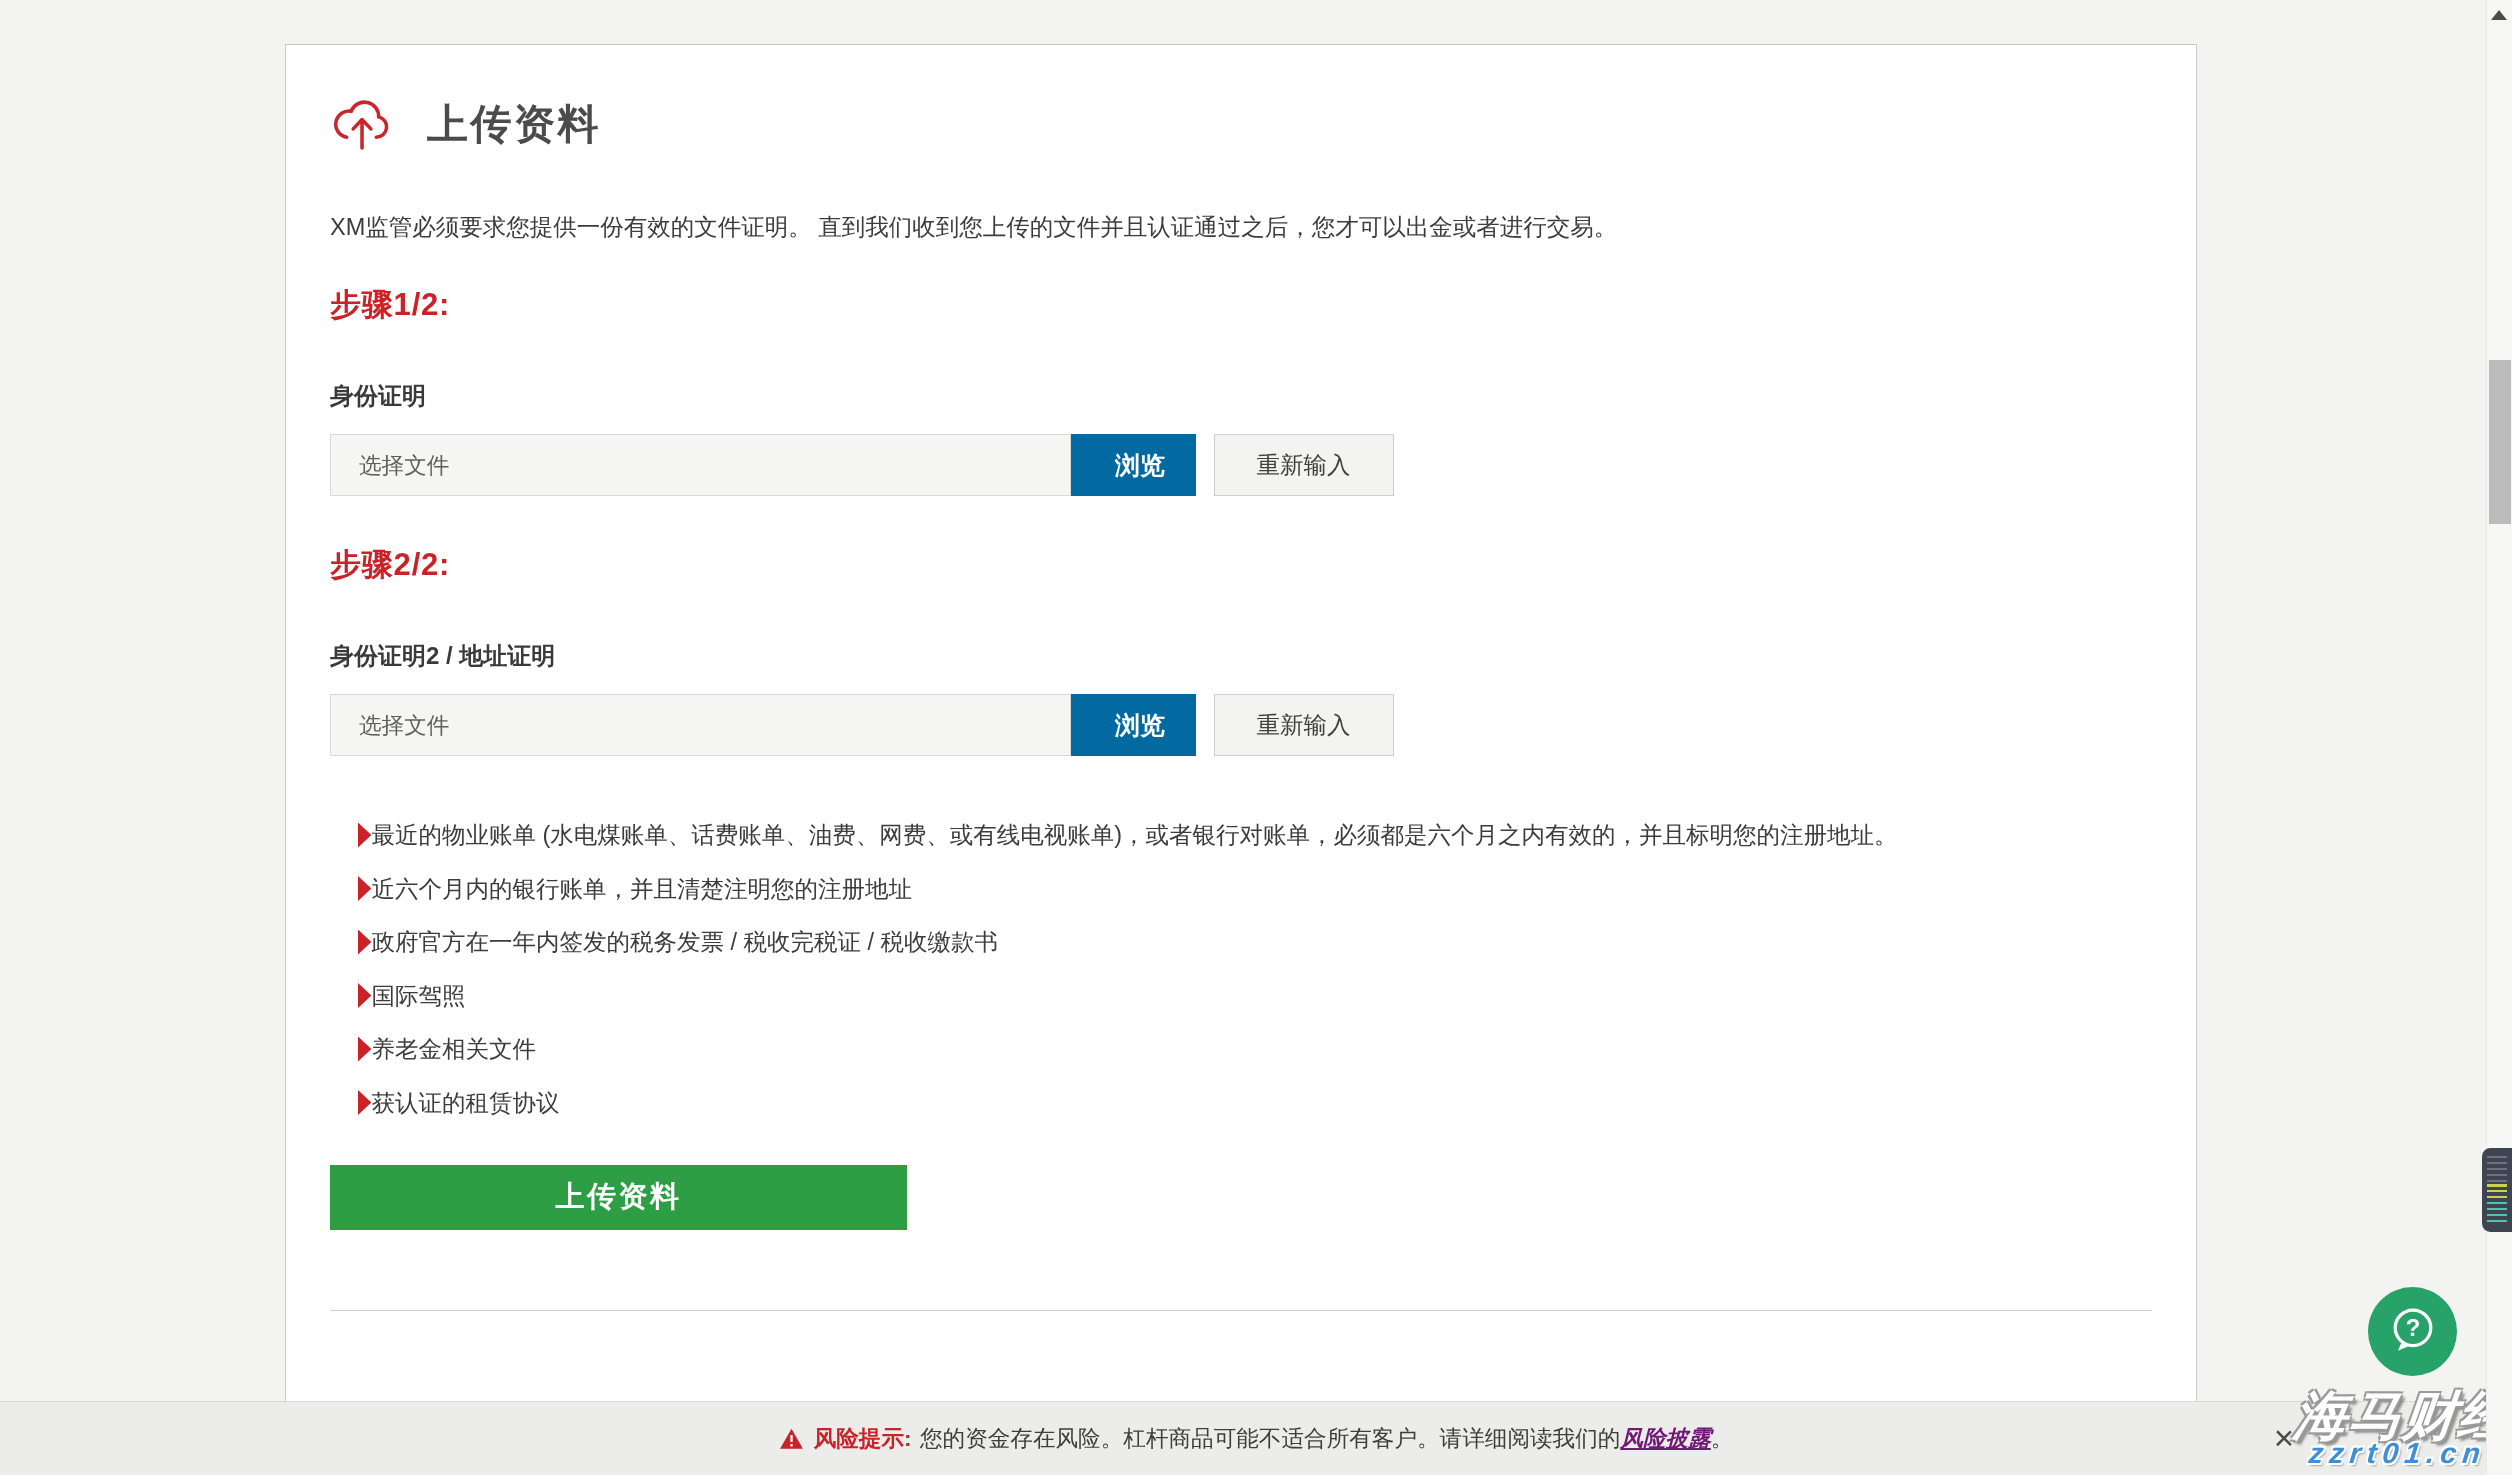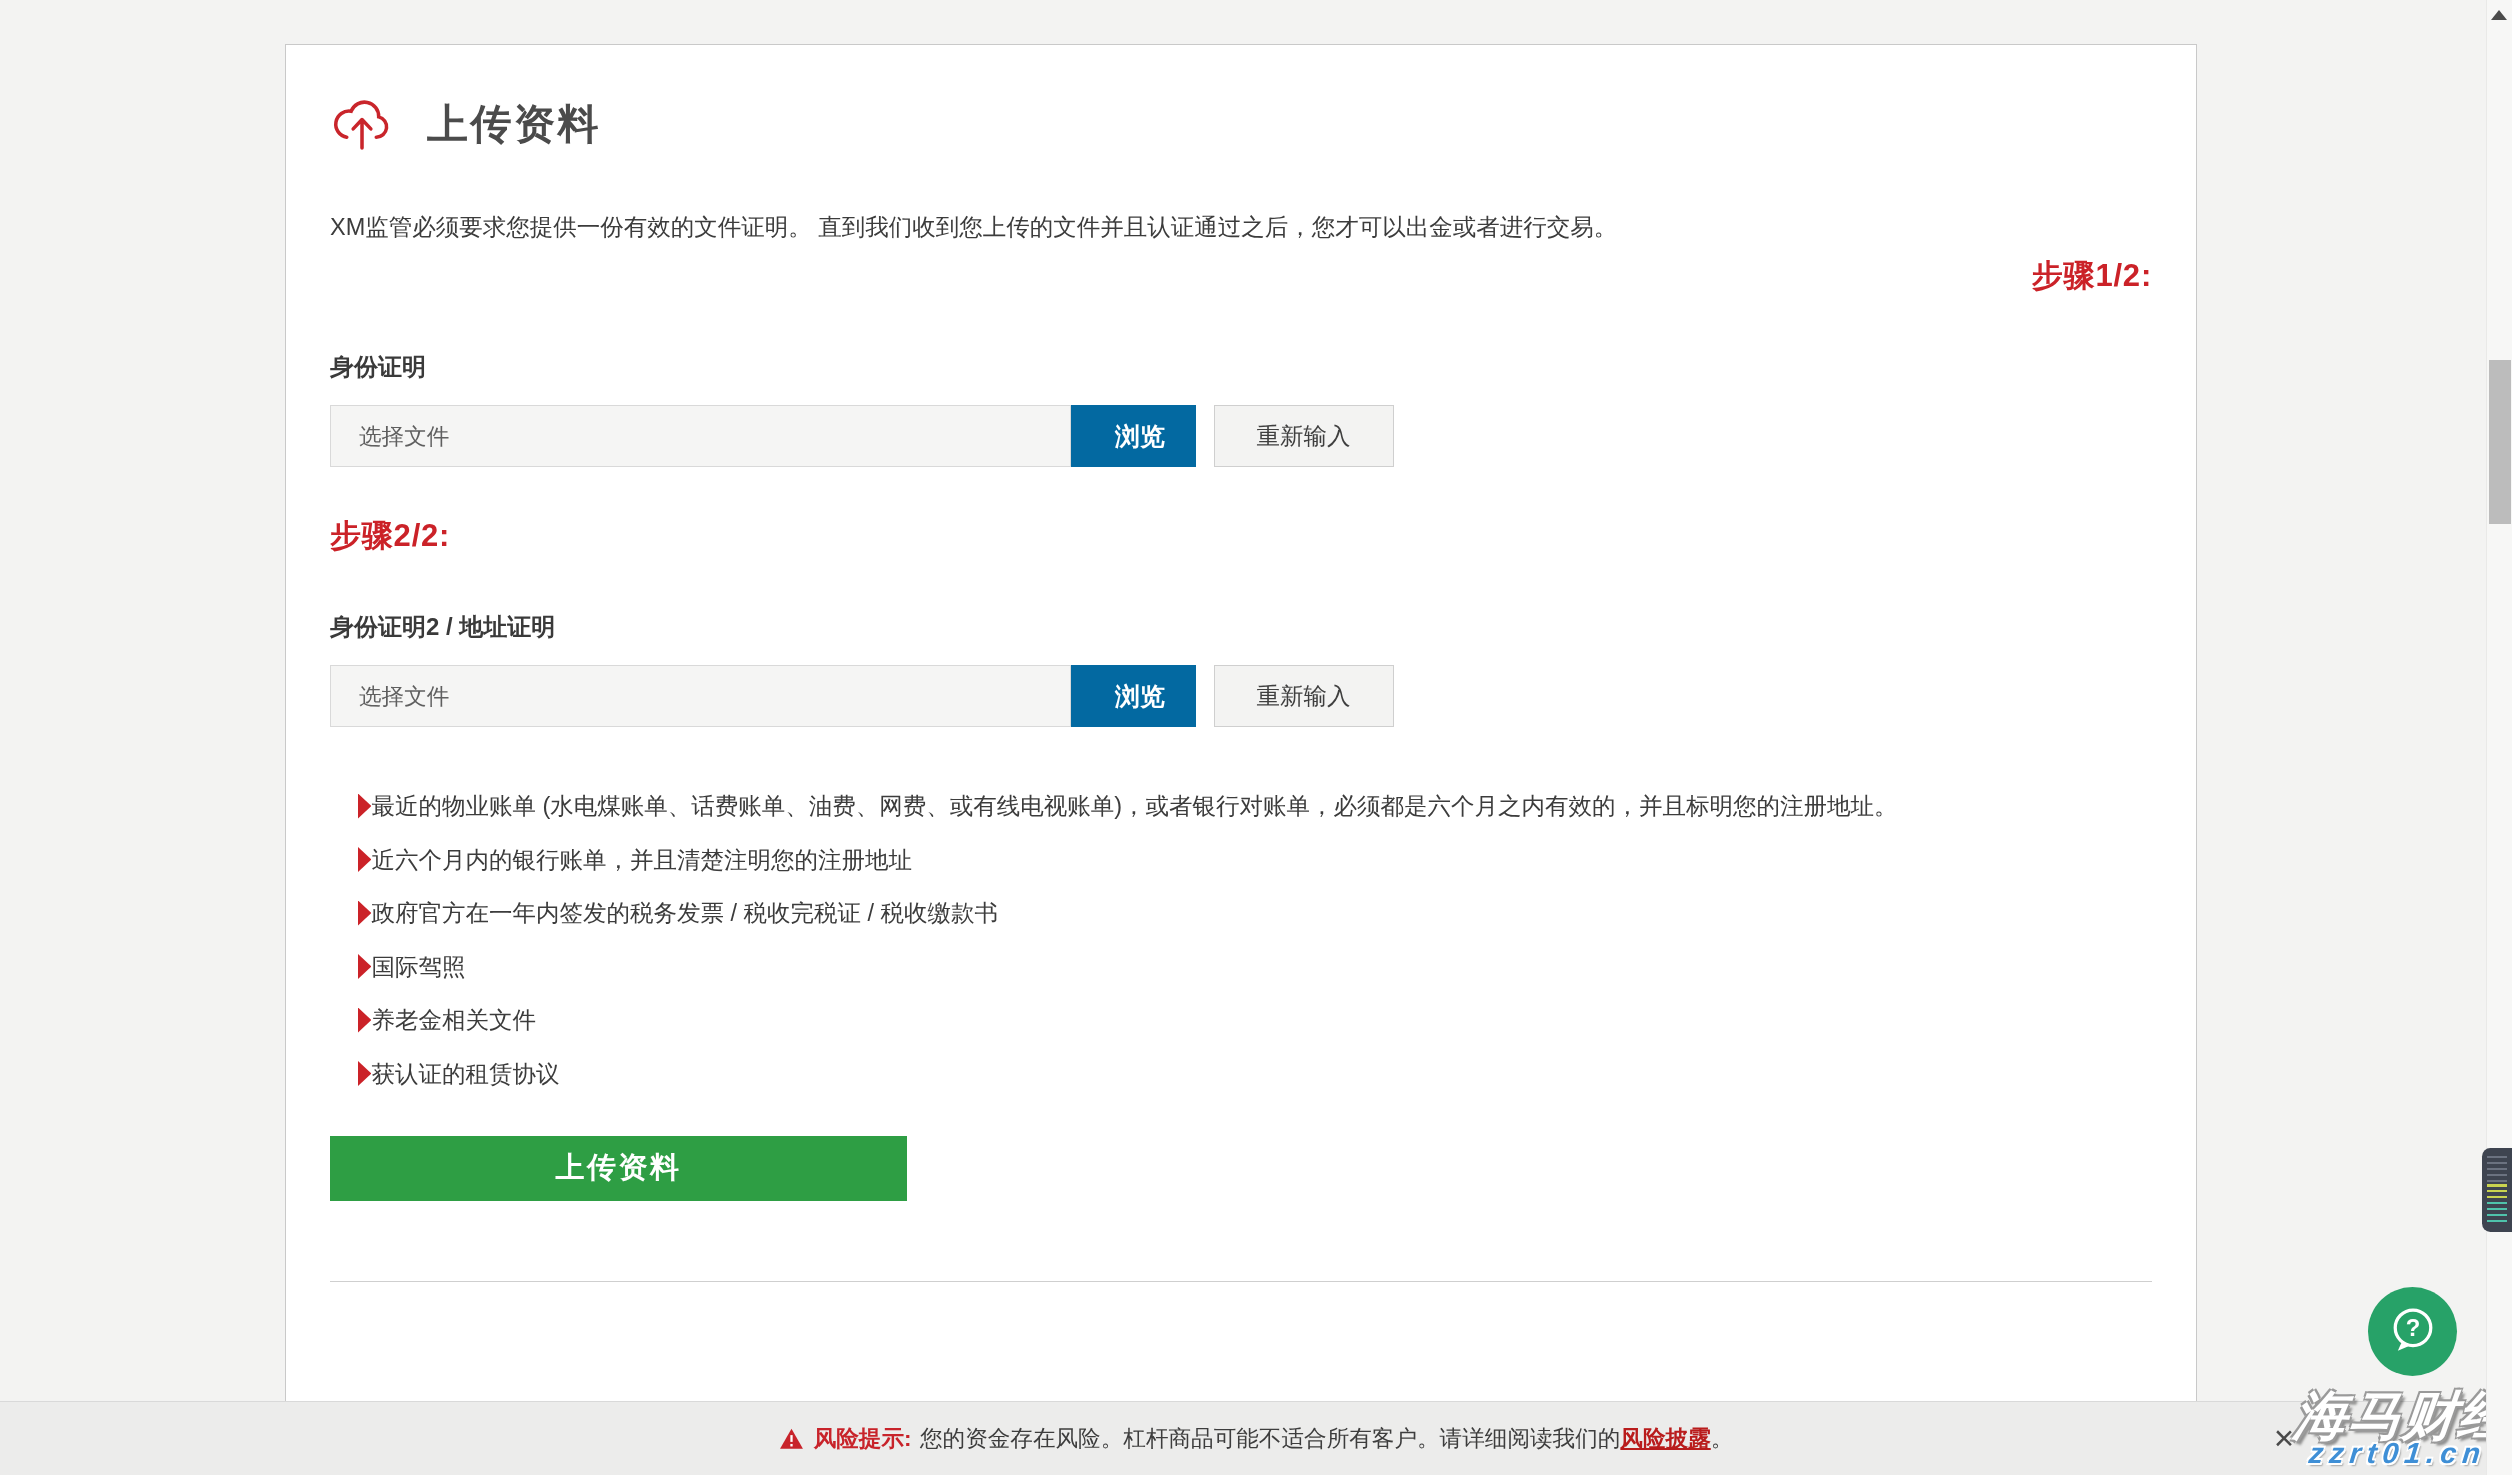--- a/index.html
+++ b/index.html
@@ -19,21 +19,21 @@
     border:1.7px solid #c9c9c9; border-bottom:none;
     padding:0 44px;
     z-index:1;
   }
   .title-row { display:flex; align-items:center; gap:32px; margin-top:49px; }
   .page-title { font-size:41px; font-weight:bold; color:#4b4b4b; letter-spacing:2.5px; }
 
   .intro { margin-top:57px; font-size:23.5px; color:#3c3c3c; }
 
   .step-heading { font-size:31px; font-weight:bold; color:#cb2228; letter-spacing:0.8px; }
-  .step-heading.s1 { margin-top:12px;text-align:right; }
+  .step-heading.s1 { margin-top:41px; }
   .step-heading.s2 { margin-top:48px; }
 
   .field-label { font-size:24px; font-weight:bold; color:#3a3a3a; }
   .field-label.l1 { margin-top:54px; }
   .field-label.l2 { margin-top:54px; }
 
   .file-row { margin-top:22px; display:flex; align-items:stretch; height:62px; }
   .file-input {
     width:741px; background:#f5f5f4; border:0.8px solid #d9d9d9;
     display:flex; align-items:center; padding-left:28px;
@@ -74,21 +74,21 @@
 
   
   .risk-bar {
     position:absolute; left:0; top:1401px; width:2512px; height:74px;
     background:#ececeb; border-top:0.8px solid #d9d9d9;
     display:flex; align-items:center; justify-content:center;
     font-size:22.6px; color:#3d3d3d; z-index:5;
   }
   .risk-bar .warn-icon { margin-right:10px; display:flex; }
   .risk-label { color:#c8232a; font-weight:bold; margin-right:8.4px; }
-  .risk-link { font-weight:bold; text-decoration:underline; color:#b91c1c; cursor:pointer; }
+  .risk-link { font-weight:bold; text-decoration:underline; color:#701a75; cursor:pointer;font-style:italic; }
   .close-x {
     position:absolute; left:2262px; top:1414px; width:44px; height:47px;
     font-size:35px; color:#4a4a4a; background:none; border:none; cursor:pointer;
     display:flex; align-items:center; justify-content:center; z-index:6;
     font-family:"Liberation Sans", sans-serif;
   }
 
   
   .chat-btn {
     position:absolute; left:2368px; top:1287px; width:89px; height:89px;

